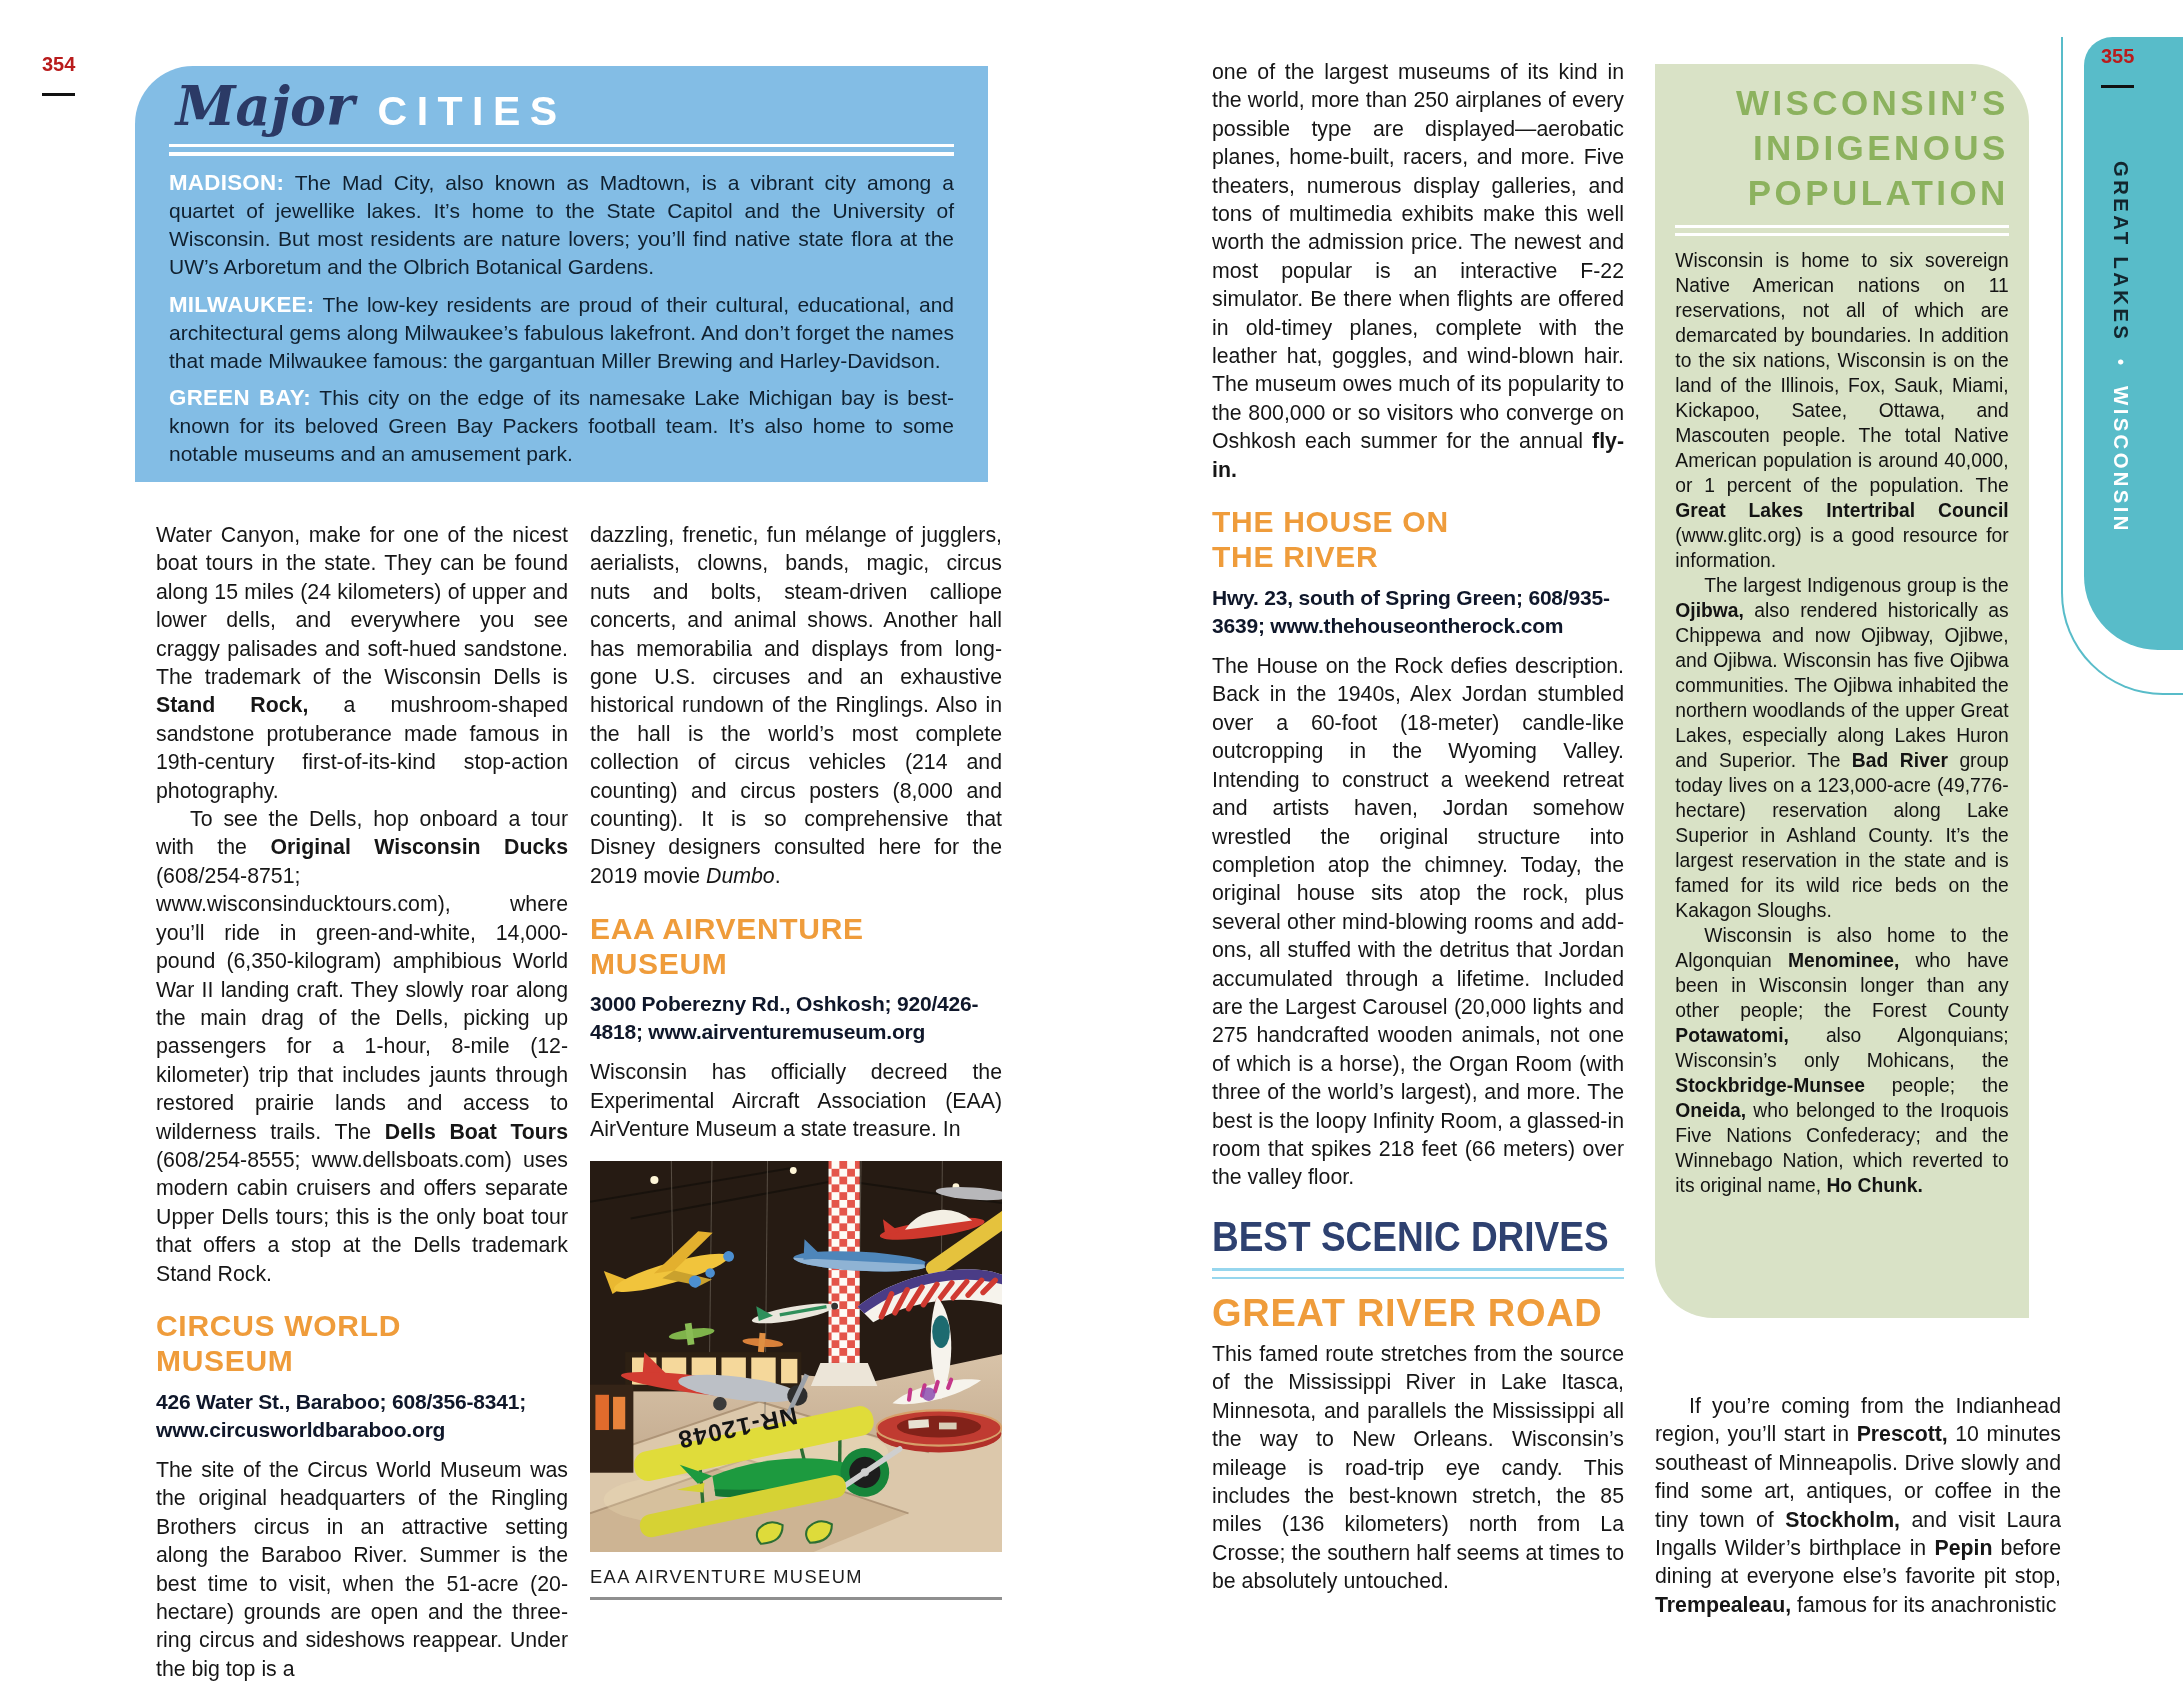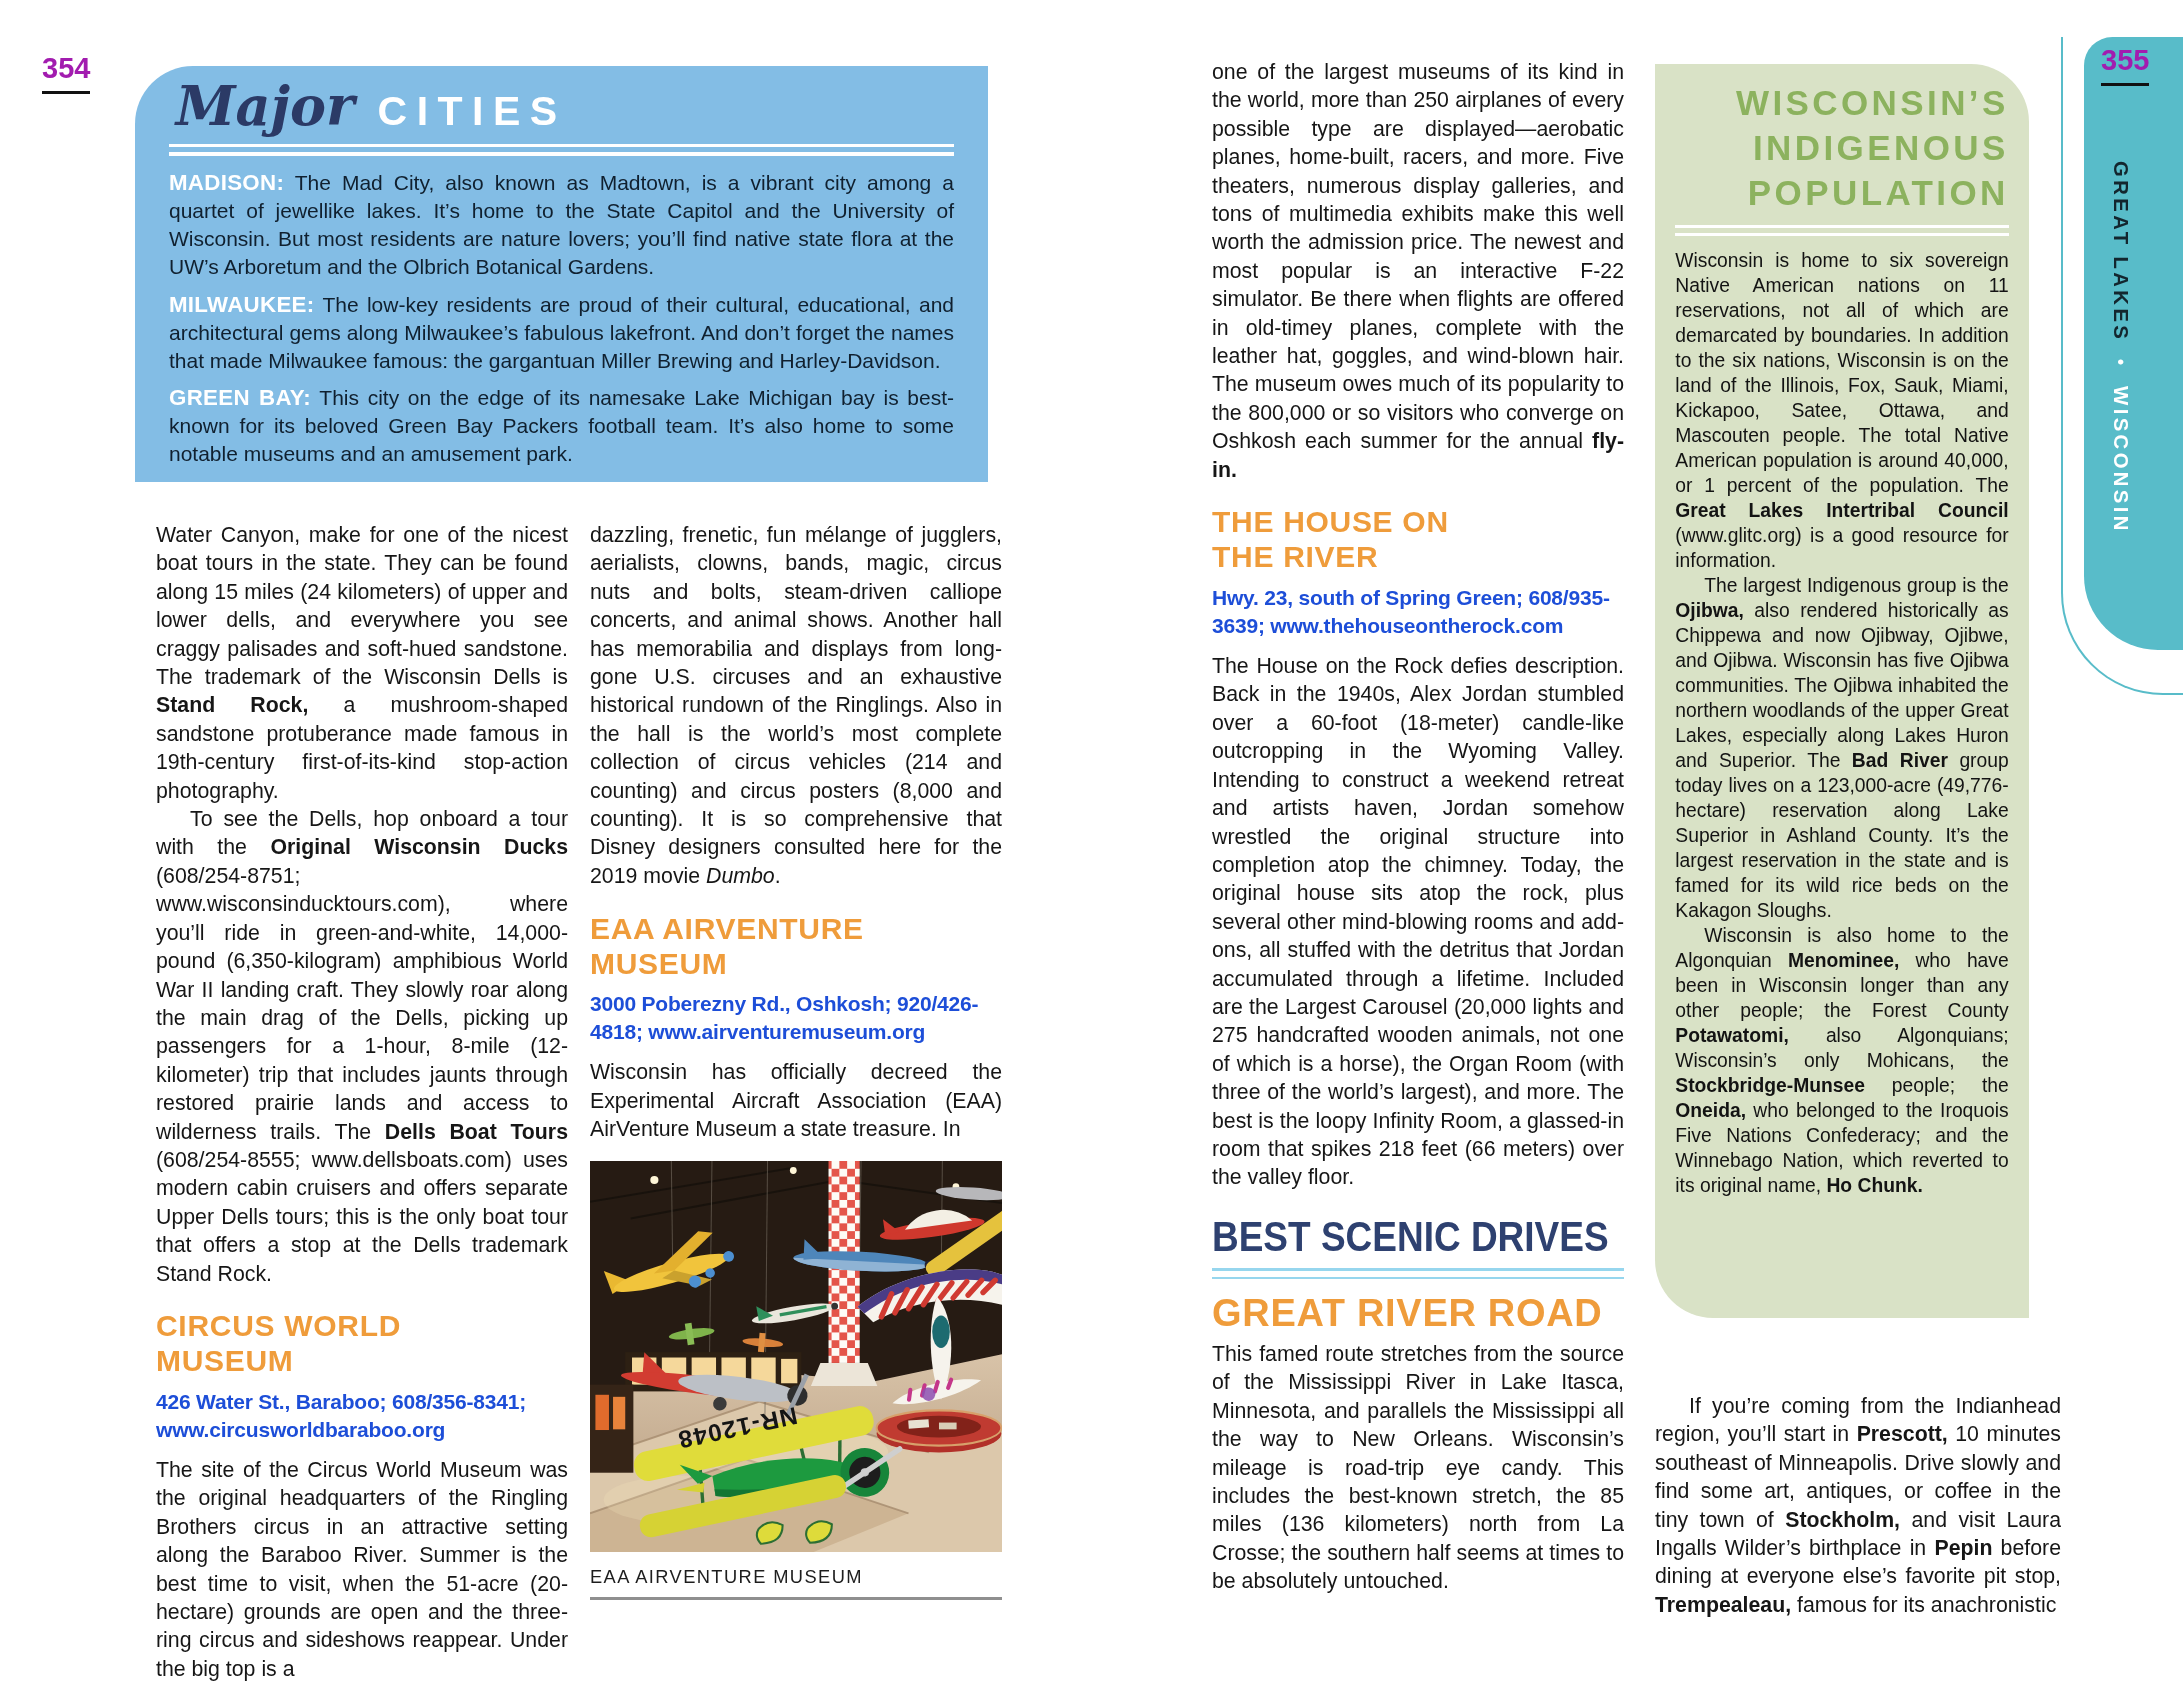--- a/index.html
+++ b/index.html
@@ -1,21 +1,21 @@
 <!DOCTYPE html>
 <html style="font-size:10.8px"><head>
 <meta charset="utf-8">
 <style>
   html,body{margin:0;padding:0;background:#9a9a9a;}
   .spread{position:relative;width:2183px;height:1701px;background:#ffffff;overflow:hidden;
           font-family:"Liberation Sans",sans-serif;color:#151515;}
 
   
-  .pagenum{position:absolute;font-size:29px;font-weight:700;color:#a21caf;line-height:1;
-           border-bottom:3.4px solid #111;padding-bottom:8px;}
+  .pagenum{position:absolute;font-size:20px;font-weight:700;color:#b91c1c;line-height:1;
+           border-bottom:3.4px solid #111;padding-bottom:19px;}
   #pn-left{left:42px;top:54px;}
   #pn-right{left:2101px;top:46px;z-index:4;}
 
   
   .major-box{position:absolute;left:135px;top:66px;width:853px;height:416px;background:#83bde5;
              border-radius:58px 0 0 0;box-sizing:border-box;padding:11px 34px;}
   .major-head{display:flex;align-items:baseline;gap:23px;padding-left:6.8px;}
   .major-script{font-family:"DejaVu Serif",serif;font-style:italic;font-weight:700;
                 font-size:54px;line-height:58px;color:#2b3a66;}
   .major-caps{font-size:41px;font-weight:800;letter-spacing:9.5px;color:#fff;line-height:58px;}
@@ -25,21 +25,21 @@
   .city-label{font-weight:800;color:#fff;font-size:22.3px;letter-spacing:0.3px;}
 
   
   .col{position:absolute;width:412px;overflow:hidden;}
   #col1{left:156px;top:521px;height:1180px;}
   #col2{left:590px;top:521px;height:1180px;}
   #col3{left:1212px;top:58px;height:1643px;}
   p.body{font-size:21.3px;line-height:28.4px;text-align:justify;margin:0;color:#161616;}
   p.body.indent{text-indent:1.6em;}
   h3.orange{color:#ef9c3b;font-size:30px;line-height:35px;font-weight:700;letter-spacing:0.7px;margin:20.3px 0 9.5px;}
-  p.address{font-size:21px;line-height:28px;font-weight:700;color:#1d4ed8;margin:0 0 12.2px;letter-spacing:-0.2px;}
+  p.address{font-size:21px;line-height:28px;font-weight:700;color:#0f172a;margin:0 0 12.2px;letter-spacing:-0.2px;}
 
   .scenic{color:#2e4170;font-weight:700;font-size:43px;line-height:49px;margin:20.3px 0 6.8px;
           transform:scaleX(.86);transform-origin:left;white-space:nowrap;}
   .scenic-rules span{display:block;height:2.7px;background:#96d6ee;margin-bottom:6.1px;}
   h3.orange.grr{font-size:38px;margin:16.2px 0 9.5px;}
 
   
   .photo-fig{margin-top:17.6px;}
   .photo-fig svg{display:block;width:412px;height:391px;}
   .photo-cap{font-size:18.3px;letter-spacing:1.4px;color:#1d1d1d;margin-top:13.5px;}

